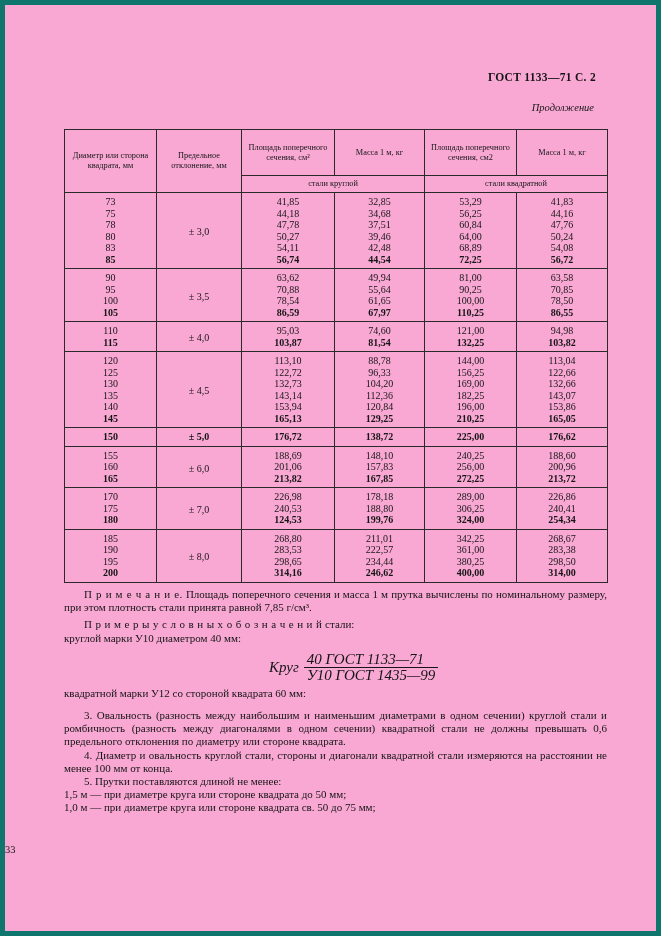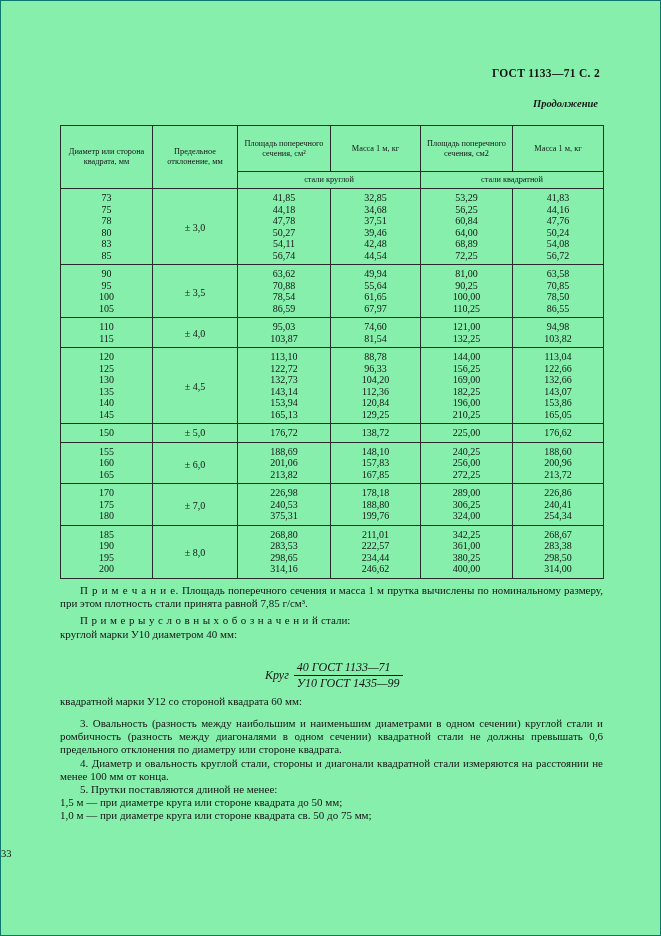--- a/index.html
+++ b/index.html
@@ -1,60 +1,60 @@
 <!DOCTYPE html>
 <html><head>
 <meta charset="utf-8">
 <style>
   * { margin:0; padding:0; box-sizing:border-box; }
   html,body { background:#e9e9e9; }
   body { width:661px; height:936px; font-family:"Liberation Serif", serif; color:#151515; position:relative; }
   .page {
-    position:absolute; inset:0; background:#86efac; border:1px solid #0f766e;
+    position:absolute; inset:0; background:#f9a8d4; border:5px solid #0f766e;
   }
   .gost-header {
     position:absolute; top:66px; right:60px;
     font-weight:bold; font-size:11.5px; letter-spacing:0.3px;
   }
   .continuation {
     position:absolute; top:97px; right:62px;
-    font-style:italic; font-size:10.5px;font-weight:bold;
+    font-style:italic; font-size:10.5px;
   }
   table.spec {
     position:absolute; top:124px; left:59px; width:543px;
     border-collapse:collapse; table-layout:fixed;
     border:1px solid #2a2a2a;
   }
   table.spec th {
     font-weight:normal; font-size:8.3px; line-height:10px;
     border:1px solid #2a2a2a; padding:2px 3px;
     text-align:center; vertical-align:middle;
   }
   table.spec thead tr.main-head th { height:46px; }
   table.spec thead tr.sub-head th { height:17px; }
   table.spec td {
     border-left:1px solid #2a2a2a; border-right:1px solid #2a2a2a;
     text-align:center; vertical-align:middle;
     font-size:10px; line-height:11.5px; padding:0 2px;
   }
   table.spec tr.group-start td { border-top:1px solid #2a2a2a; padding-top:3px; }
-  table.spec tr.group-end td { padding-bottom:3px; }
+  table.spec tr.group-end td { padding-bottom:3px;font-weight:bold; }
   table.spec td.col-tol { font-size:10px; }
   .text-block {
     position:absolute; top:583px; left:59px; width:543px;
     font-size:11px; line-height:13.2px;
   }
   .para { text-align:justify; text-indent:20px; }
   .note-label { letter-spacing:0.5px; }
   .no-indent { text-indent:0; }
   .spaced { letter-spacing:0.4px; }
   .formula {
     display:flex; align-items:center; gap:5px;
-    padding-left:205px; margin:20px 0 5px 0;
-    font-style:italic; font-size:12px;
+    padding-left:205px; margin:8px 0 5px 0;
+    font-style:italic; font-size:15px;
   }
   .frac { display:inline-flex; flex-direction:column; line-height:13px; }
   .frac .num { border-bottom:1px solid #151515; padding:0 3px 1px 3px; }
   .frac .den { padding:1px 3px 0 3px; }
   .mt4 { margin-top:4px; }
   .mt8 { margin-top:9px; }
   .page-number {
     position:absolute; bottom:76px; left:0; width:100%;
     text-align:left; font-size:10.5px;
   }
@@ -261,21 +261,21 @@
         </tr>
         <tr>
           <td>175</td>
           <td>240,53</td>
           <td>188,80</td>
           <td>306,25</td>
           <td>240,41</td>
         </tr>
         <tr class="group-end">
           <td>180</td>
-          <td>375,31</td>
+          <td>124,53</td>
           <td>199,76</td>
           <td>324,00</td>
           <td>254,34</td>
         </tr>
         <tr class="group-start">
           <td>185</td>
           <td rowspan="4" class="col-tol">± 8,0</td>
           <td>268,80</td>
           <td>211,01</td>
           <td>342,25</td>

